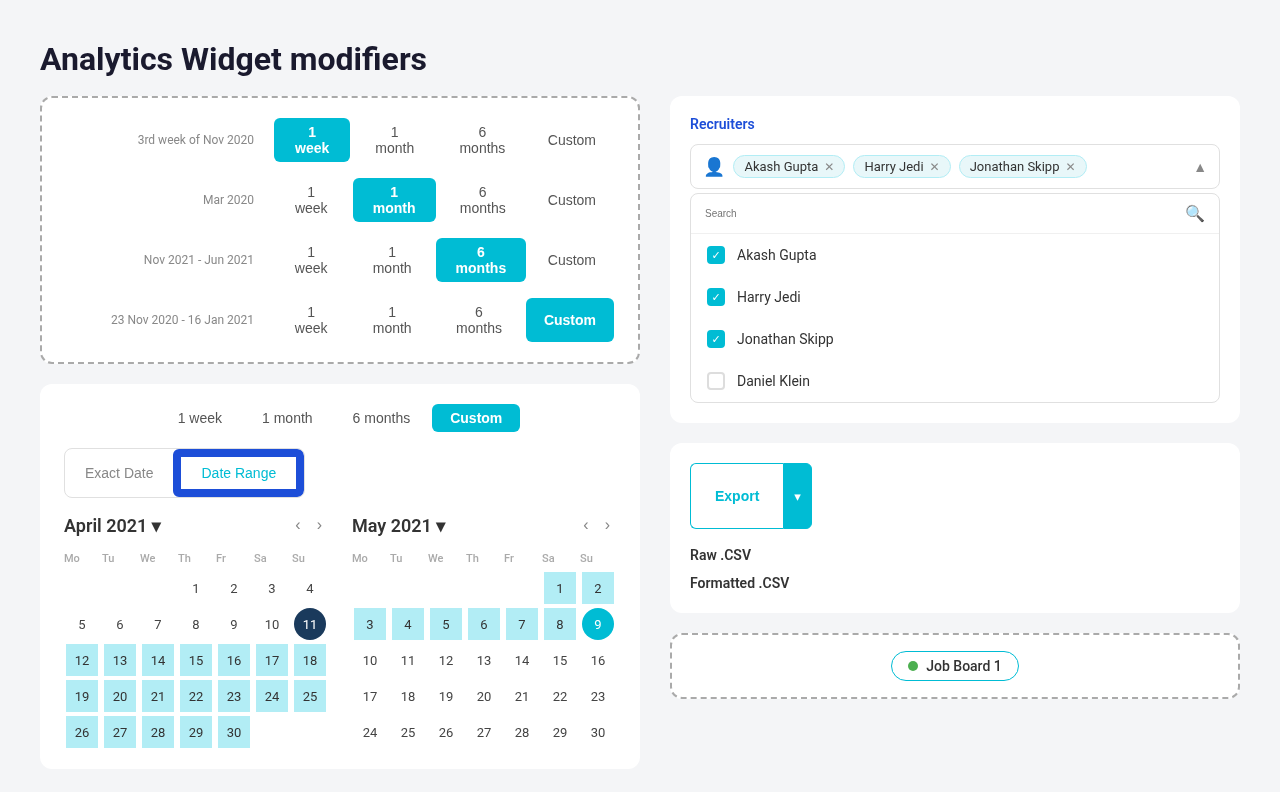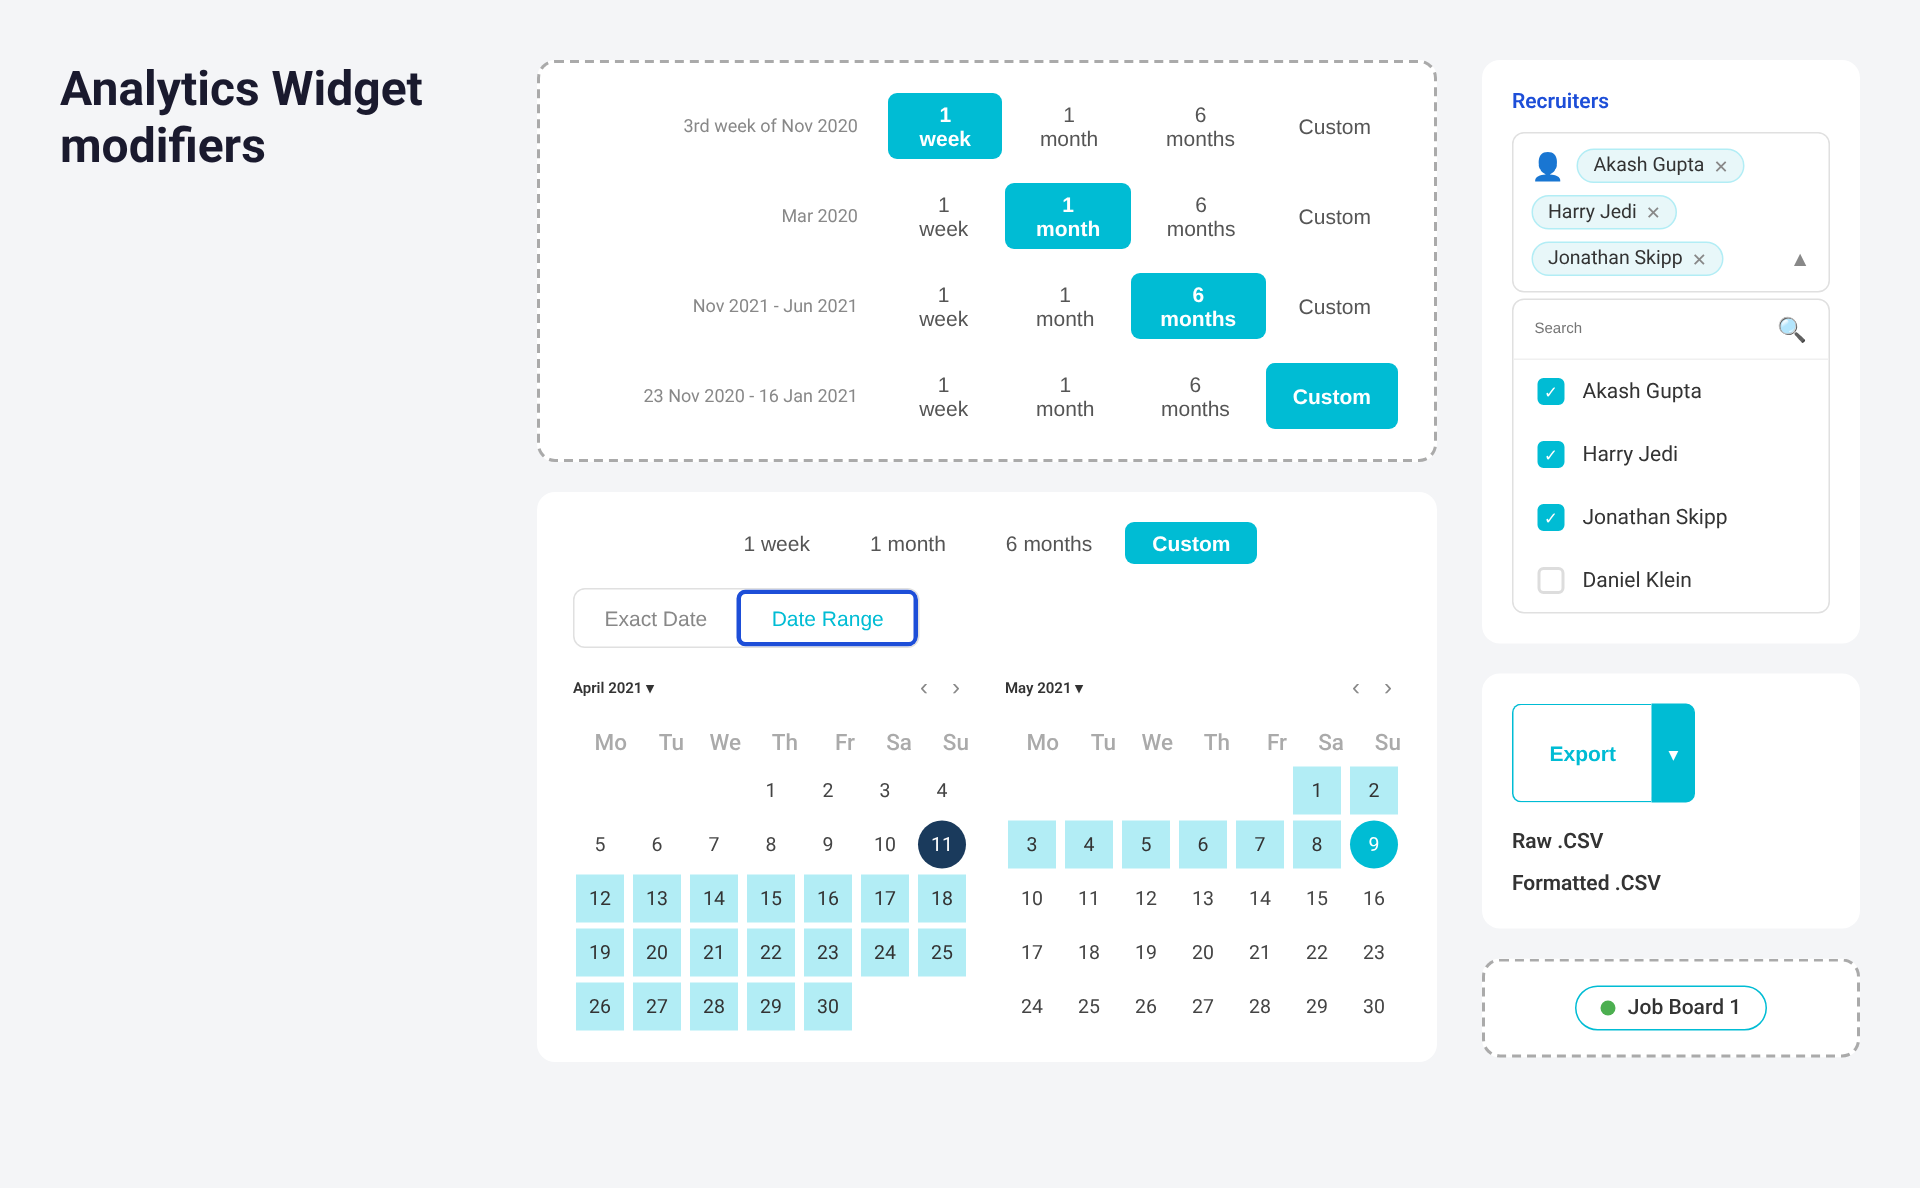--- a/index.html
+++ b/index.html
@@ -6,20 +6,21 @@
     body {
       font-family: -apple-system, BlinkMacSystemFont, 'Segoe UI', Roboto, sans-serif;
       background: #f4f5f7;
       color: #333;
       min-height: 792px;
       width: 1280px;
     }
     .page {
       padding: 40px 40px 20px 40px;
       display: flex;
+      flex-direction: column;
       gap: 8px;
     }
     .page-title {
       font-size: 32px;
       font-weight: 700;
       color: #1a1a2e;
       margin-bottom: 10px;
     }
     .main-layout {
       display: flex;
@@ -109,39 +110,39 @@
       padding: 8px 20px;
       border: none;
       cursor: pointer;
       font-size: 14px;
       background: transparent;
       color: #888;
     }
     .date-type-btn.active {
       background: white;
       color: #00bcd4;
-      border: 3px solid #1d4ed8;
+      border: 8px solid #1d4ed8;
       border-radius: 6px;
       font-weight: 500;
     }
     .calendars-row {
       display: flex;
       gap: 24px;
     }
     .calendar {
       flex: 1;
     }
     .cal-header {
       display: flex;
       align-items: center;
       justify-content: space-between;
       margin-bottom: 12px;
     }
     .cal-month-label {
-      font-size: 10px;
+      font-size: 18px;
       font-weight: 600;
       color: #333;
       display: flex;
       align-items: center;
       gap: 4px;
       cursor: pointer;
     }
     .cal-nav-btn {
       background: none;
       border: none;
@@ -150,22 +151,22 @@
       color: #888;
       padding: 2px 6px;
       border-radius: 4px;
     }
     .cal-grid {
       display: grid;
       grid-template-columns: repeat(7, 1fr);
       gap: 2px;
     }
     .cal-day-name {
-      text-align: right;
-      font-size: 15px;
+      text-align: left;
+      font-size: 11px;
       color: #aaa;
       font-weight: 500;
       padding: 4px 0;
     }
     .cal-day {
       text-align: center;
       font-size: 13px;
       padding: 6px 2px;
       border-radius: 50%;
       cursor: pointer;

